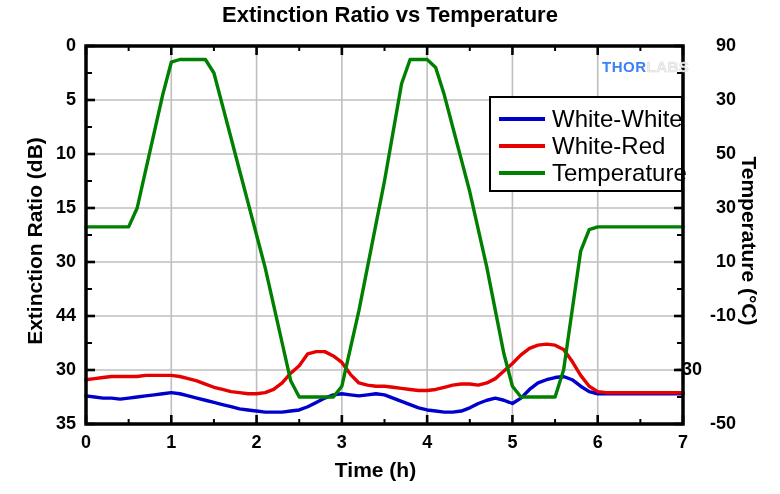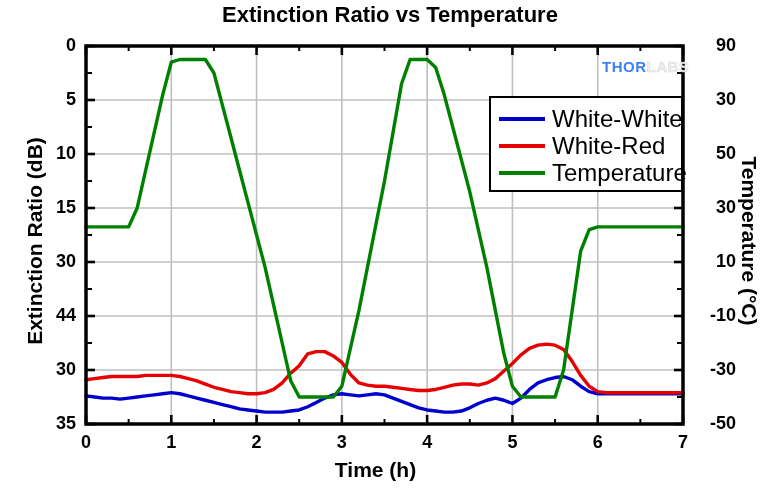--- a/index.html
+++ b/index.html
@@ -218,21 +218,21 @@
       <div class="tick-label ytick-left" style="left: 36px; top: 251px;">30</div>
       <div class="tick-label ytick-left" style="left: 36px; top: 305px;">44</div>
       <div class="tick-label ytick-left" style="left: 36px; top: 359px;">30</div>
       <div class="tick-label ytick-left" style="left: 36px; top: 413px;">35</div>
       <div class="tick-label ytick-right" style="left: 692px; top: 35px;">90</div>
       <div class="tick-label ytick-right" style="left: 692px; top: 89px;">30</div>
       <div class="tick-label ytick-right" style="left: 692px; top: 143px;">50</div>
       <div class="tick-label ytick-right" style="left: 692px; top: 197px;">30</div>
       <div class="tick-label ytick-right" style="left: 692px; top: 251px;">10</div>
       <div class="tick-label ytick-right" style="left: 692px; top: 305px;">-10</div>
-      <div class="tick-label ytick-right" style="left: 692px; top: 359px;">-30</div>
+      <div class="tick-label ytick-right" style="left: 658px; top: 359px;">-30</div>
       <div class="tick-label ytick-right" style="left: 692px; top: 413px;">-50</div>
       <div class="tick-label xtick" style="left: 66px; top: 432px;">0</div>
       <div class="tick-label xtick" style="left: 151.286px; top: 432px;">1</div>
       <div class="tick-label xtick" style="left: 236.571px; top: 432px;">2</div>
       <div class="tick-label xtick" style="left: 321.857px; top: 432px;">3</div>
       <div class="tick-label xtick" style="left: 407.143px; top: 432px;">4</div>
       <div class="tick-label xtick" style="left: 492.429px; top: 432px;">5</div>
       <div class="tick-label xtick" style="left: 577.714px; top: 432px;">6</div>
       <div class="tick-label xtick" style="left: 663px; top: 432px;">7</div>
     </div>

